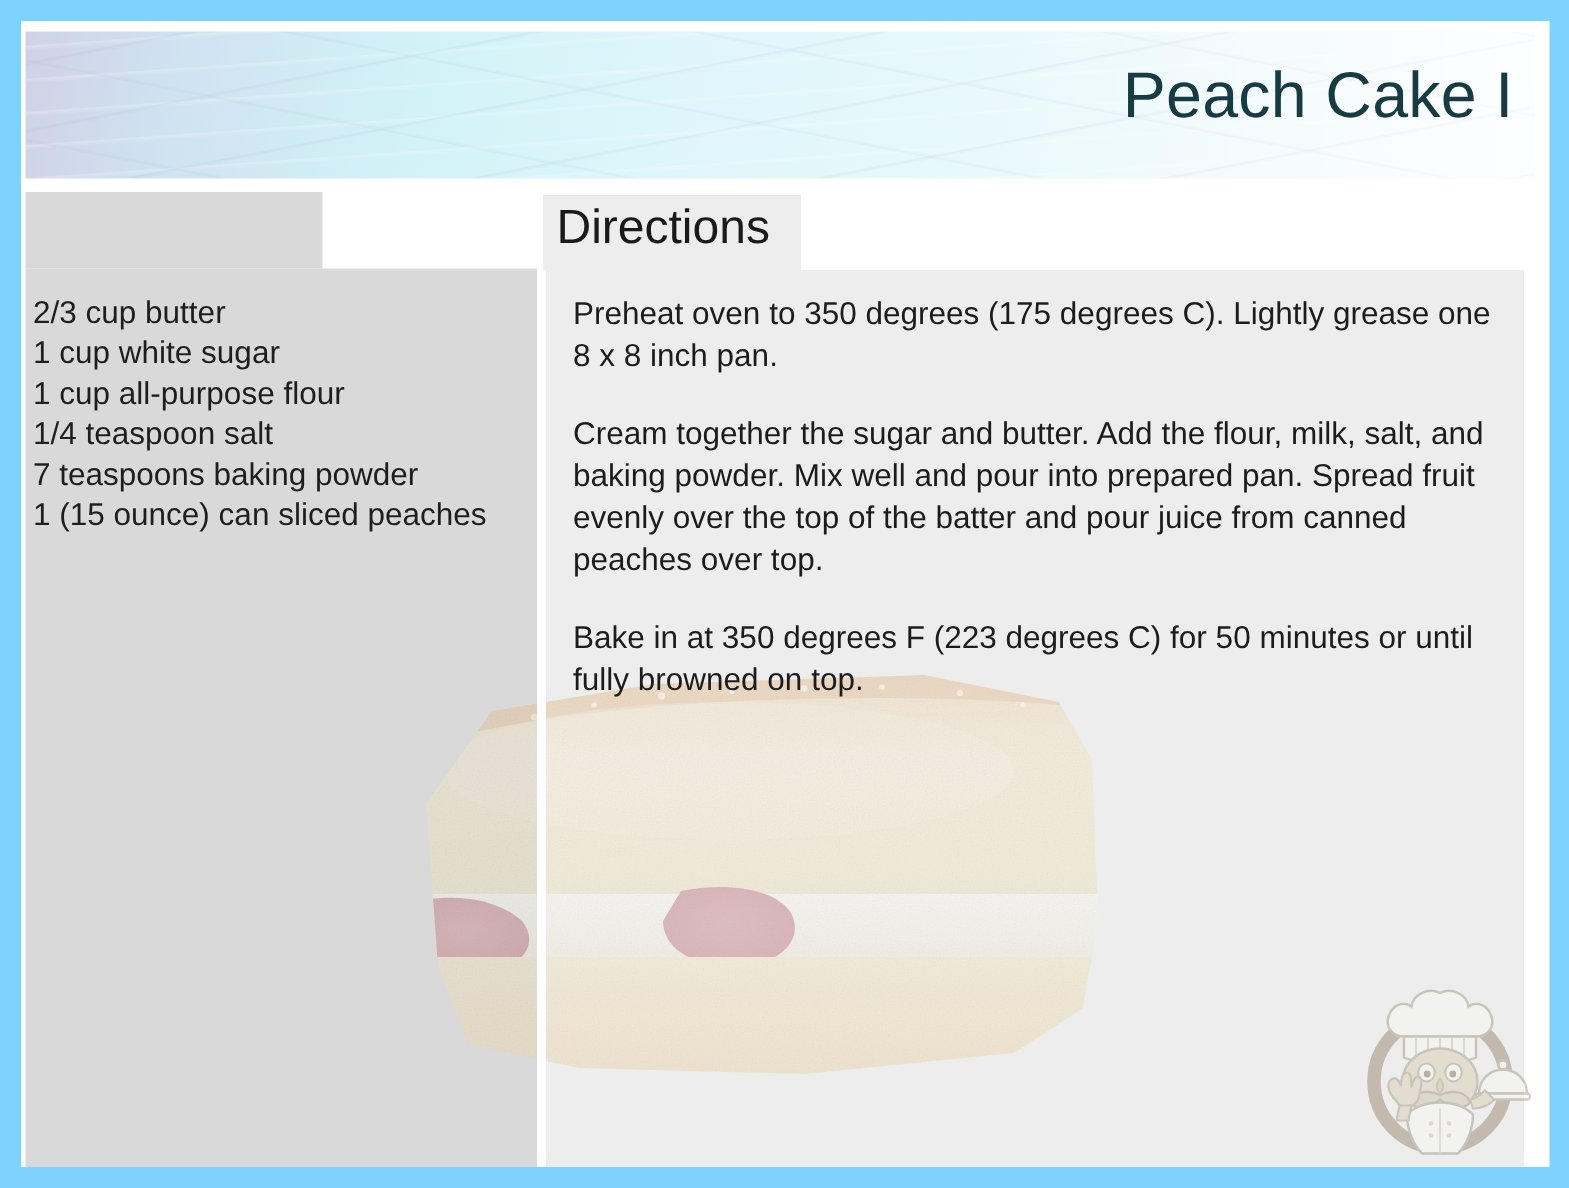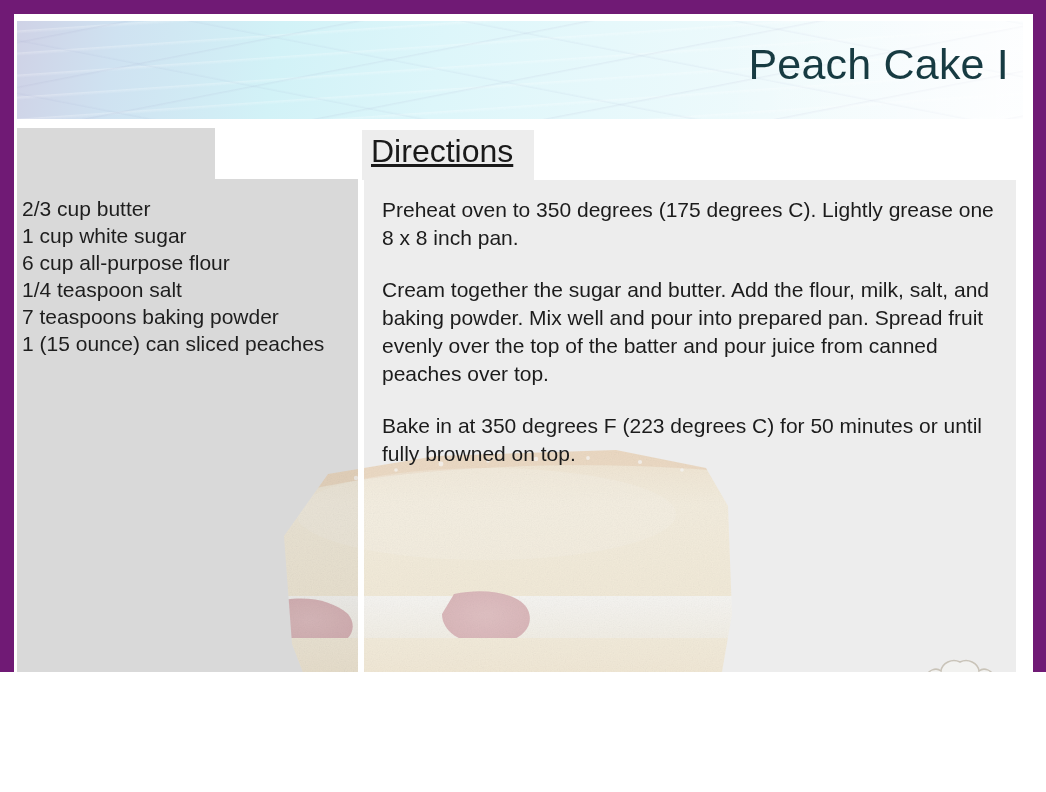--- a/index.html
+++ b/index.html
@@ -8,23 +8,23 @@
     background: #ffffff;
   }
   body {
     font-family: "Liberation Sans", sans-serif;
   }
 
   
   .slide-frame {
     position: relative;
     width: 1046px;
-    height: 672px;
+    height: 792px;
     box-sizing: border-box;
-    background: #701a75;
+    background: #7dd3fc;
     overflow: hidden;
   }
   .slide-canvas {
     position: absolute;
     left: 14px;
     top: 14px;
     width: 1019px;
     height: 764px;
     background: #ffffff;
     overflow: hidden;
@@ -149,21 +149,20 @@
   }
   .dir-title {
     position: absolute;
     left: 357px;
     top: 121px;
     font-size: 32px;
     line-height: 1;
     color: #1a1a1a;
     white-space: nowrap;
     z-index: 6;
-    text-decoration: underline;
   }
   .dir-body {
     position: absolute;
     left: 354px;
     top: 182px;
     width: 640px;
     z-index: 6;
   }
   .dir-para {
     font-size: 21px;
@@ -218,21 +217,21 @@
       <div class="banner-weave"></div>
       <div class="banner-fade-r"></div>
     </div>
     <div class="slide-title">Peach Cake I</div>
 
     <div class="ing-head-bar"></div>
     <div class="ing-panel"></div>
     <div class="ing-list">
       <div class="ing-item">2/3 cup butter</div>
       <div class="ing-item">1 cup white sugar</div>
-      <div class="ing-item">6 cup all-purpose flour</div>
+      <div class="ing-item">1 cup all-purpose flour</div>
       <div class="ing-item">1/4 teaspoon salt</div>
       <div class="ing-item">7 teaspoons baking powder</div>
       <div class="ing-item">1 (15 ounce) can sliced peaches</div>
     </div>
 
     <div class="dir-head-bar"></div>
     <div class="dir-panel"></div>
     <div class="dir-title">Directions</div>
     <div class="dir-body">
       <p class="dir-para">Preheat oven to 350 degrees (175 degrees C). Lightly grease one 8 x 8 inch pan.</p>

